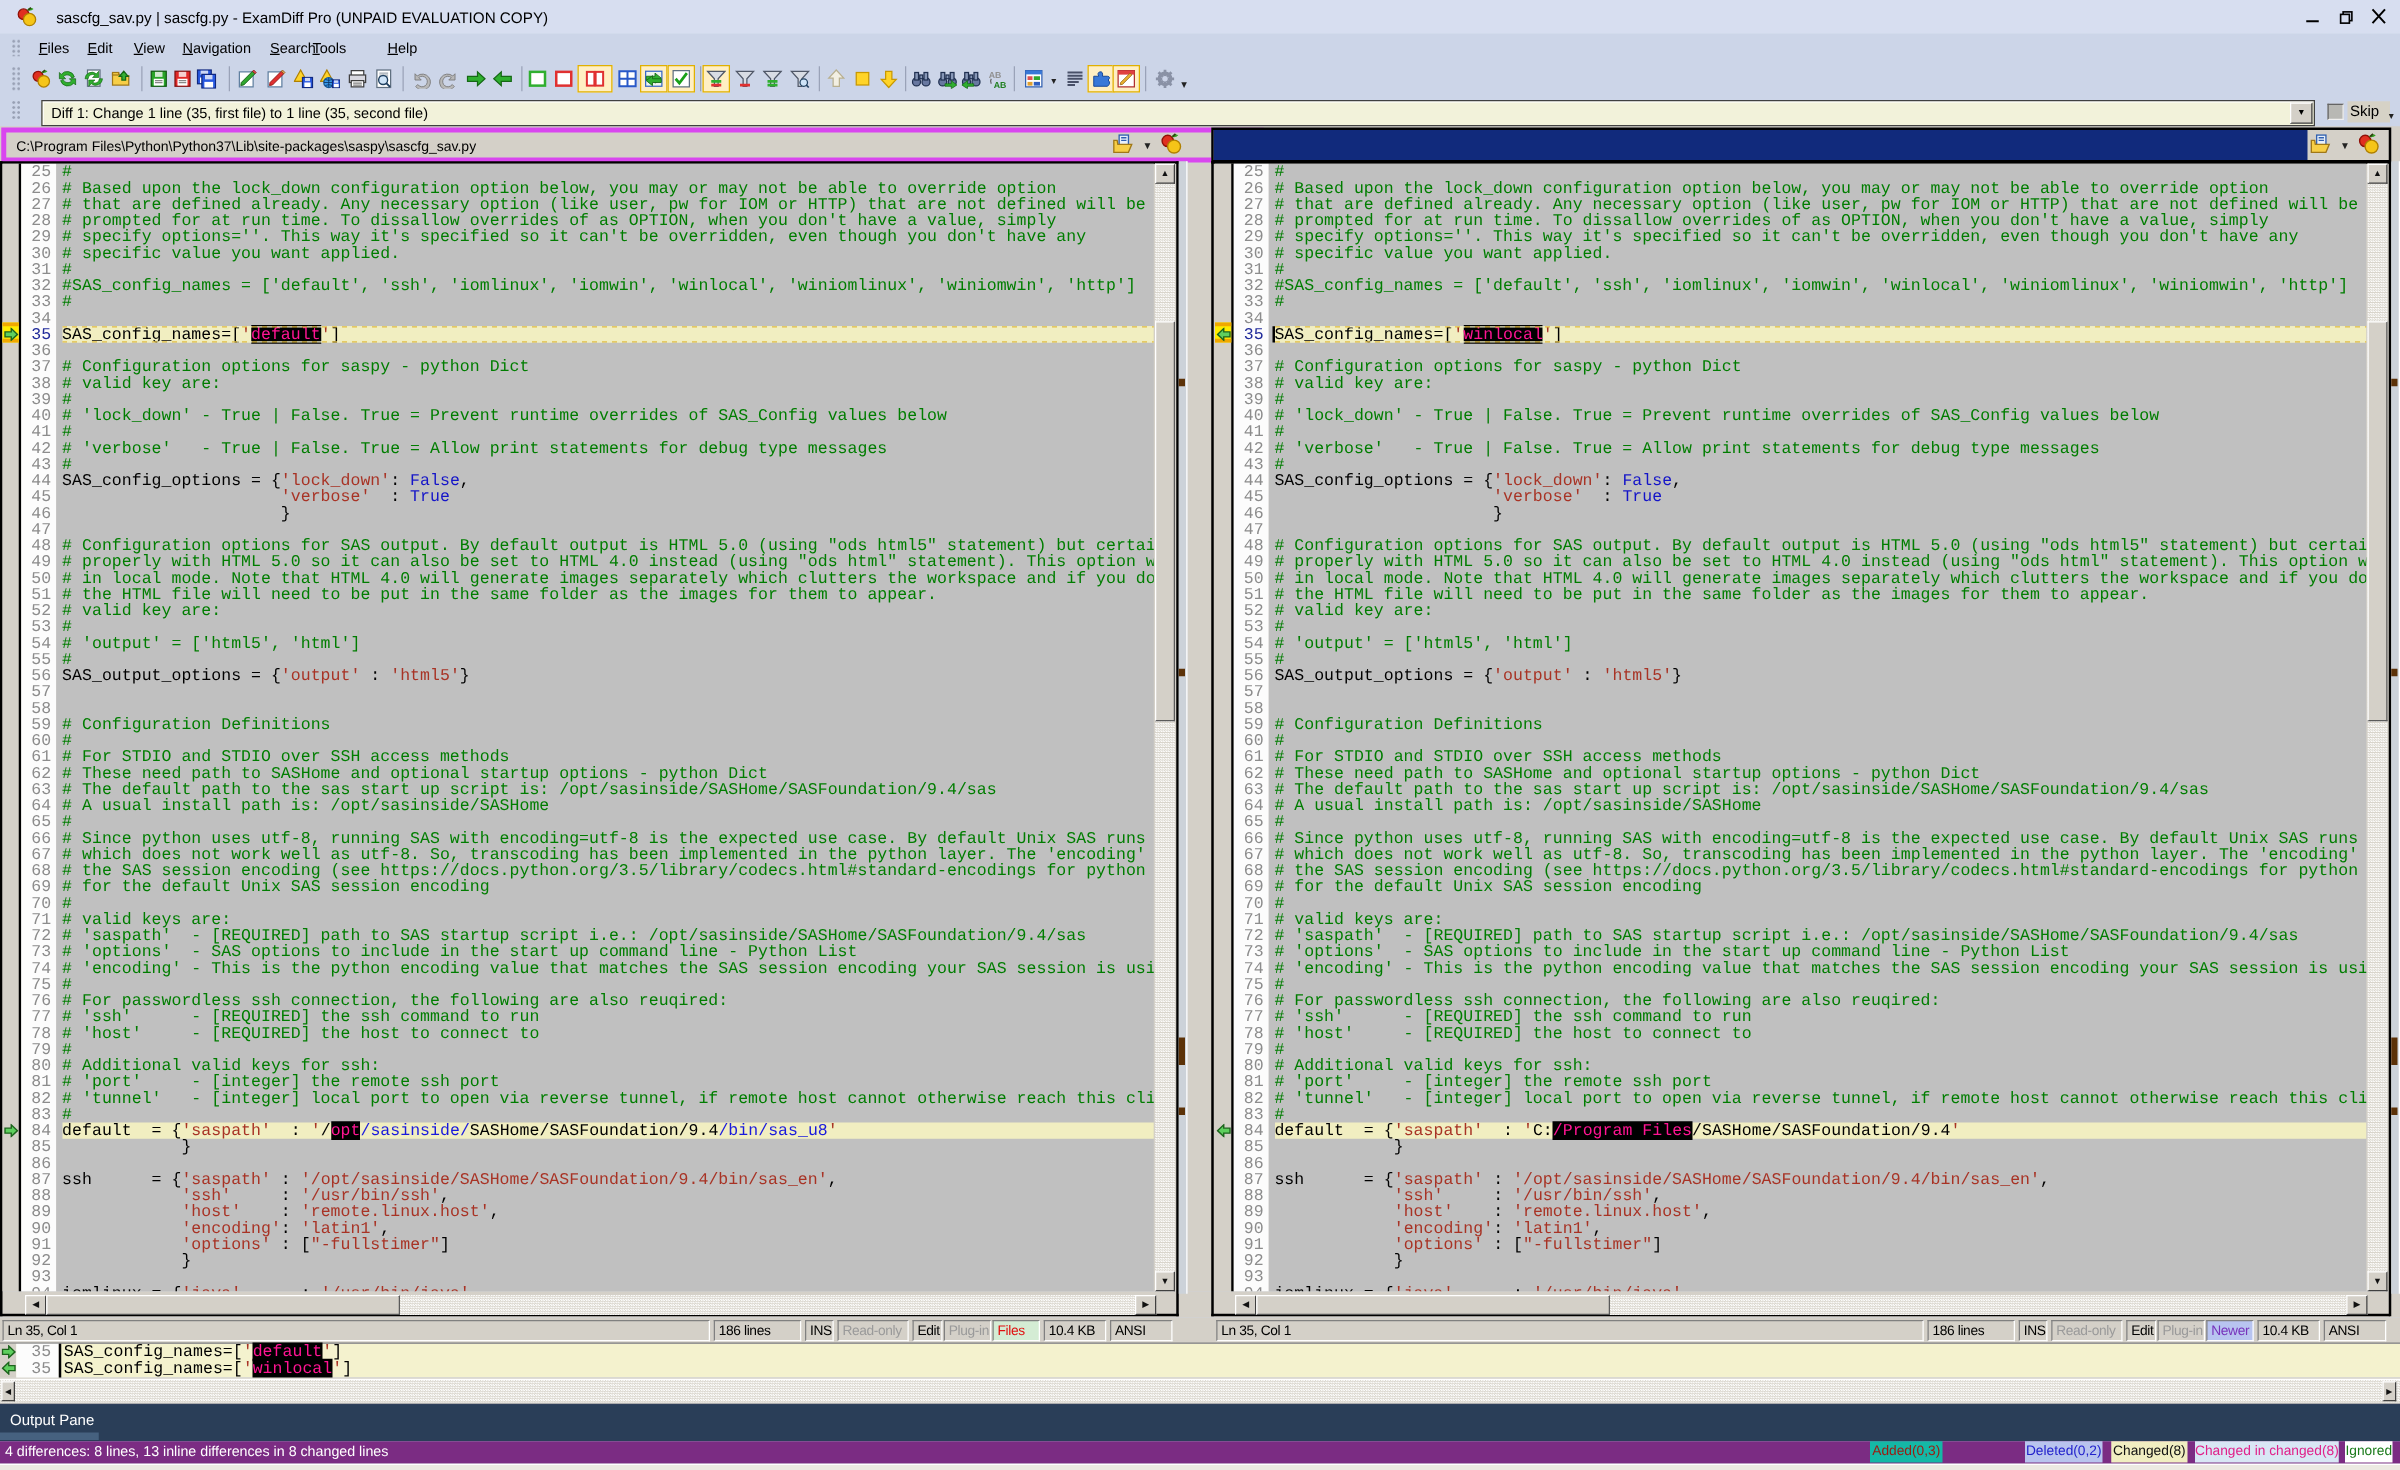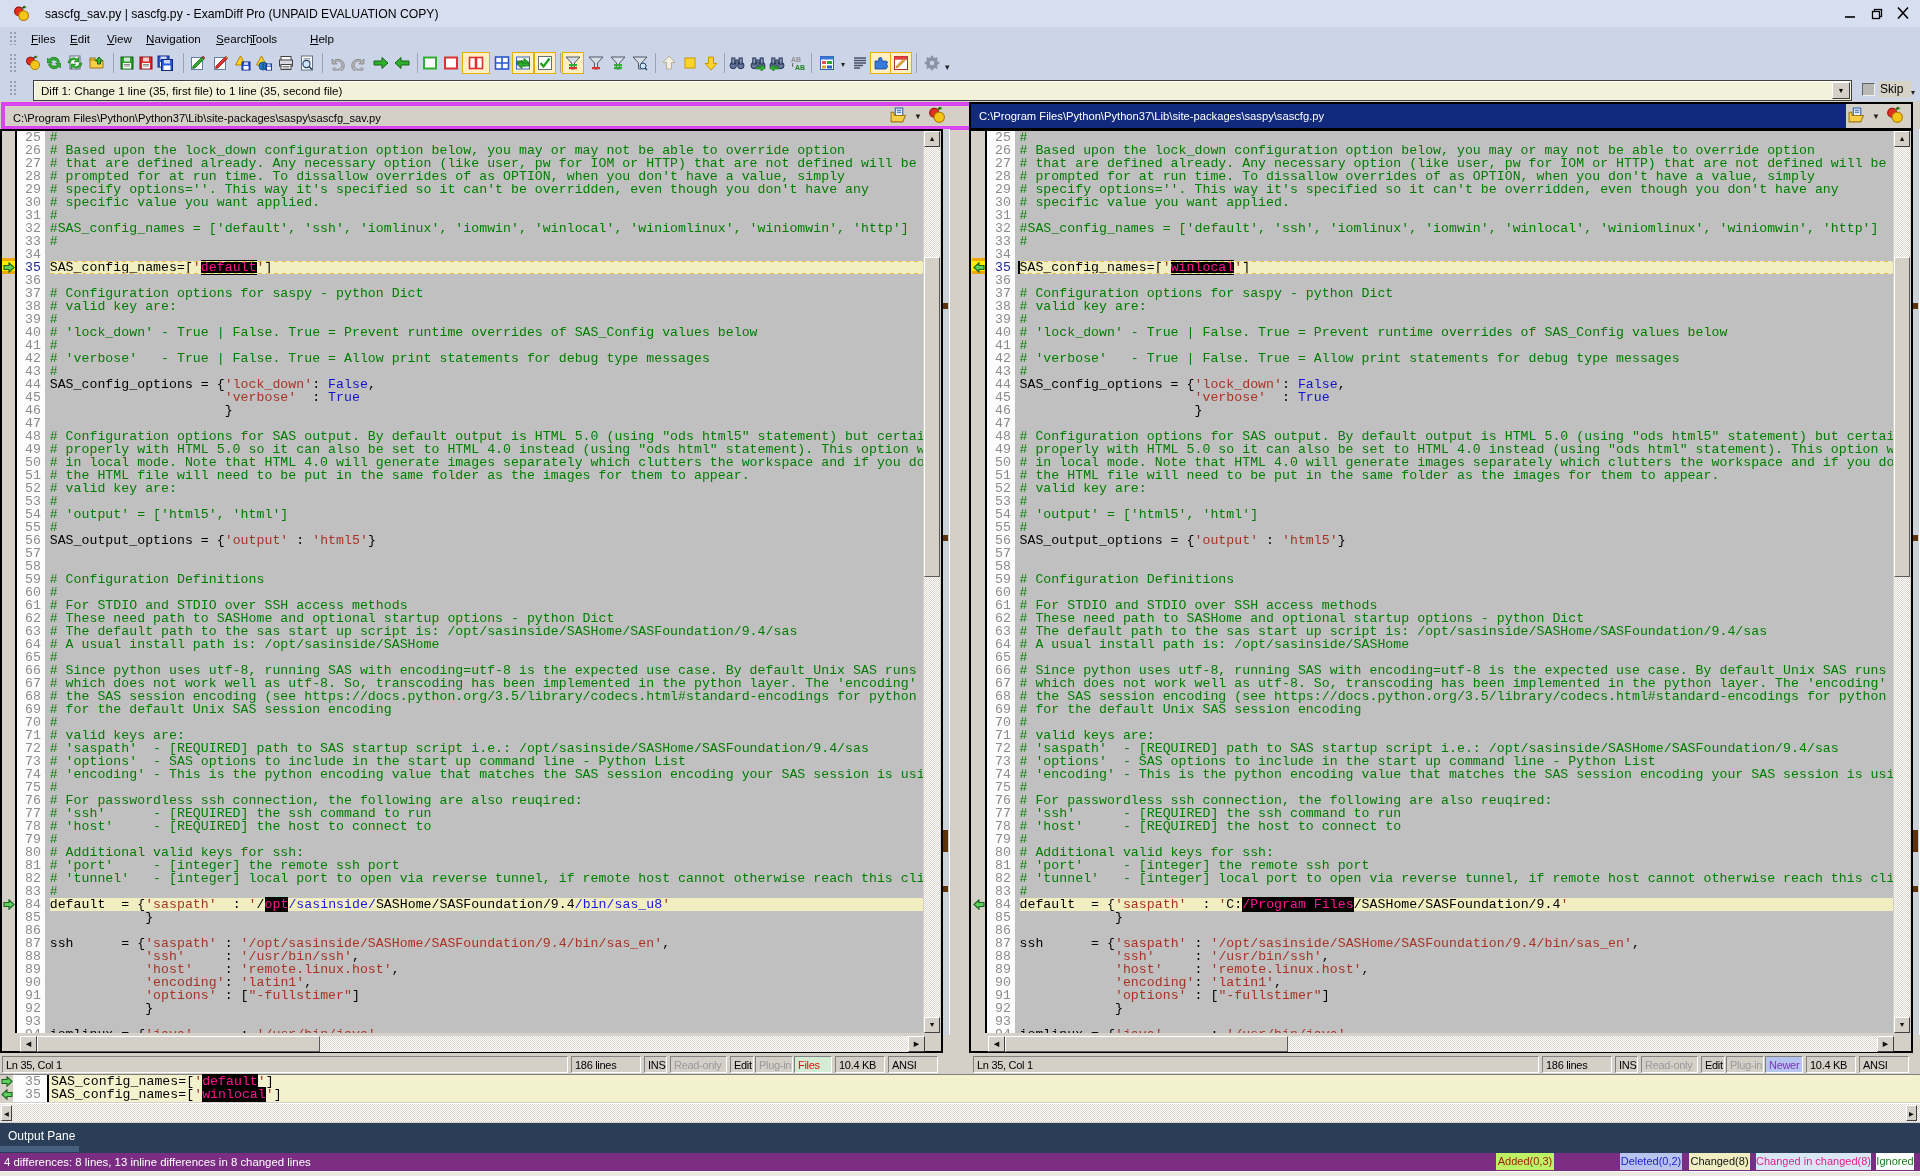--- a/index.html
+++ b/index.html
@@ -359,21 +359,20 @@
     <div style="position:absolute;right:1px;top:1px;width:16px;height:15px;background:#d4d0c8;border:1px solid;border-color:#fff #404040 #404040 #fff;text-align:center;font-size:7px;line-height:15px">▼</div>
   </div>
 <div class="abs" style="left:1862px;top:83px;width:11px;height:11px;background:#b8b8b4;border:1px solid;border-color:#646464 #f0f0f0 #f0f0f0 #646464"></div>
 <div class="abs" style="left:1878px;top:81px;width:32px;height:17px;background:#d6d2c6;font-size:12px;line-height:17px;padding-left:2px">Skip</div>
 <span class="abs" style="left:1911px;top:88px;font-size:8px;color:#222">▾</span>
 <div class="abs" style="left:1px;top:102px;width:1010px;height:28px;background:#d4d0c8;border:4px solid #d946ef;box-sizing:border-box">
     <div class="hdrtxt" style="position:absolute;left:8px;top:-1px">C:\Program Files\Python\Python37\Lib\site-packages\saspy\sascfg_sav.py</div>
   </div>
 <div class="abs" style="left:969px;top:102px;width:944px;height:28px;background:#d4d0c8;border:2px solid #000;box-sizing:border-box">
     <div style="position:absolute;left:0;top:0;width:875px;height:24px;background:#112a7c"></div>
-    <div class="hdrtxt" style="position:absolute;left:8px;top:-1px;color:#fff">C:\Program Files\Python\Python37\Lib\site-packages\saspy\sascfg.py</div>
   </div>
 <svg class="abs" style="left:890px;top:107px" width="17" height="17" viewBox="0 0 16 16">
     <rect x="5" y="1" width="7" height="9" fill="#e8f0fa" stroke="#3060b0"></rect>
     <path d="M6.5 3 H10.5 M6.5 5 H10.5" stroke="#3060b0"></path>
     <path d="M1 5 L1 14 L12 14 L14.5 8 L4 8 L3.5 5 Z" fill="#f7ce46" stroke="#a07818"></path>
   </svg>
 <span class="abs" style="left:914px;top:112px;font-size:8px;color:#222">▼</span>
 <svg class="abs" style="left:928px;top:106px" width="18" height="18" viewBox="0 0 16 16">
     <circle cx="5.5" cy="6" r="4" fill="#e03020" stroke="#901008"></circle>
     <circle cx="10" cy="10" r="4.6" fill="#f5c518" stroke="#b08000"></circle>
@@ -503,16 +502,16 @@
 <div class="abs sbb" style="left:1px;top:1105px;width:11px;height:16px">
     <span class="sbg" style="line-height:15px;font-size:7px">◀</span>
   </div>
 <div class="abs sbb" style="left:1906px;top:1105px;width:11px;height:16px">
     <span class="sbg" style="line-height:15px;font-size:7px">▶</span>
   </div>
 <div class="abs" style="left:0;top:1123px;width:1920px;height:1px;background:#30405c"></div>
 <div class="abs" style="left:8px;top:1129px;font-size:12px;color:#fff">Output Pane</div>
 <div class="abs" style="left:0;top:1146px;width:79px;height:6px;background:#46617f"></div>
 <div class="abs" style="left:4px;top:1153px;height:18px;font-size:11.4px;line-height:18px;color:#fff">4 differences: 8 lines, 13 inline differences in 8 changed lines</div>
-<div class="pb" style="left:1496px;width:58px;background:#bef264;color:#9c1b10">Added(0,3)</div>
+<div class="pb" style="left:1496px;width:58px;background:#14b8a6;color:#9c1b10">Added(0,3)</div>
 <div class="pb" style="left:1620px;width:62px;background:#b9c4ee;color:#2222cc">Deleted(0,2)</div>
 <div class="pb" style="left:1689px;width:61px;background:#f1eec1;color:#111">Changed(8)</div>
 <div class="pb" style="left:1756px;width:115px;background:#d9e7f5;color:#e0218a">Changed in changed(8)</div>
 <div class="pb" style="left:1876px;width:38px;background:#fff;color:#1a7a1a">Ignored</div>
 </body></html>

